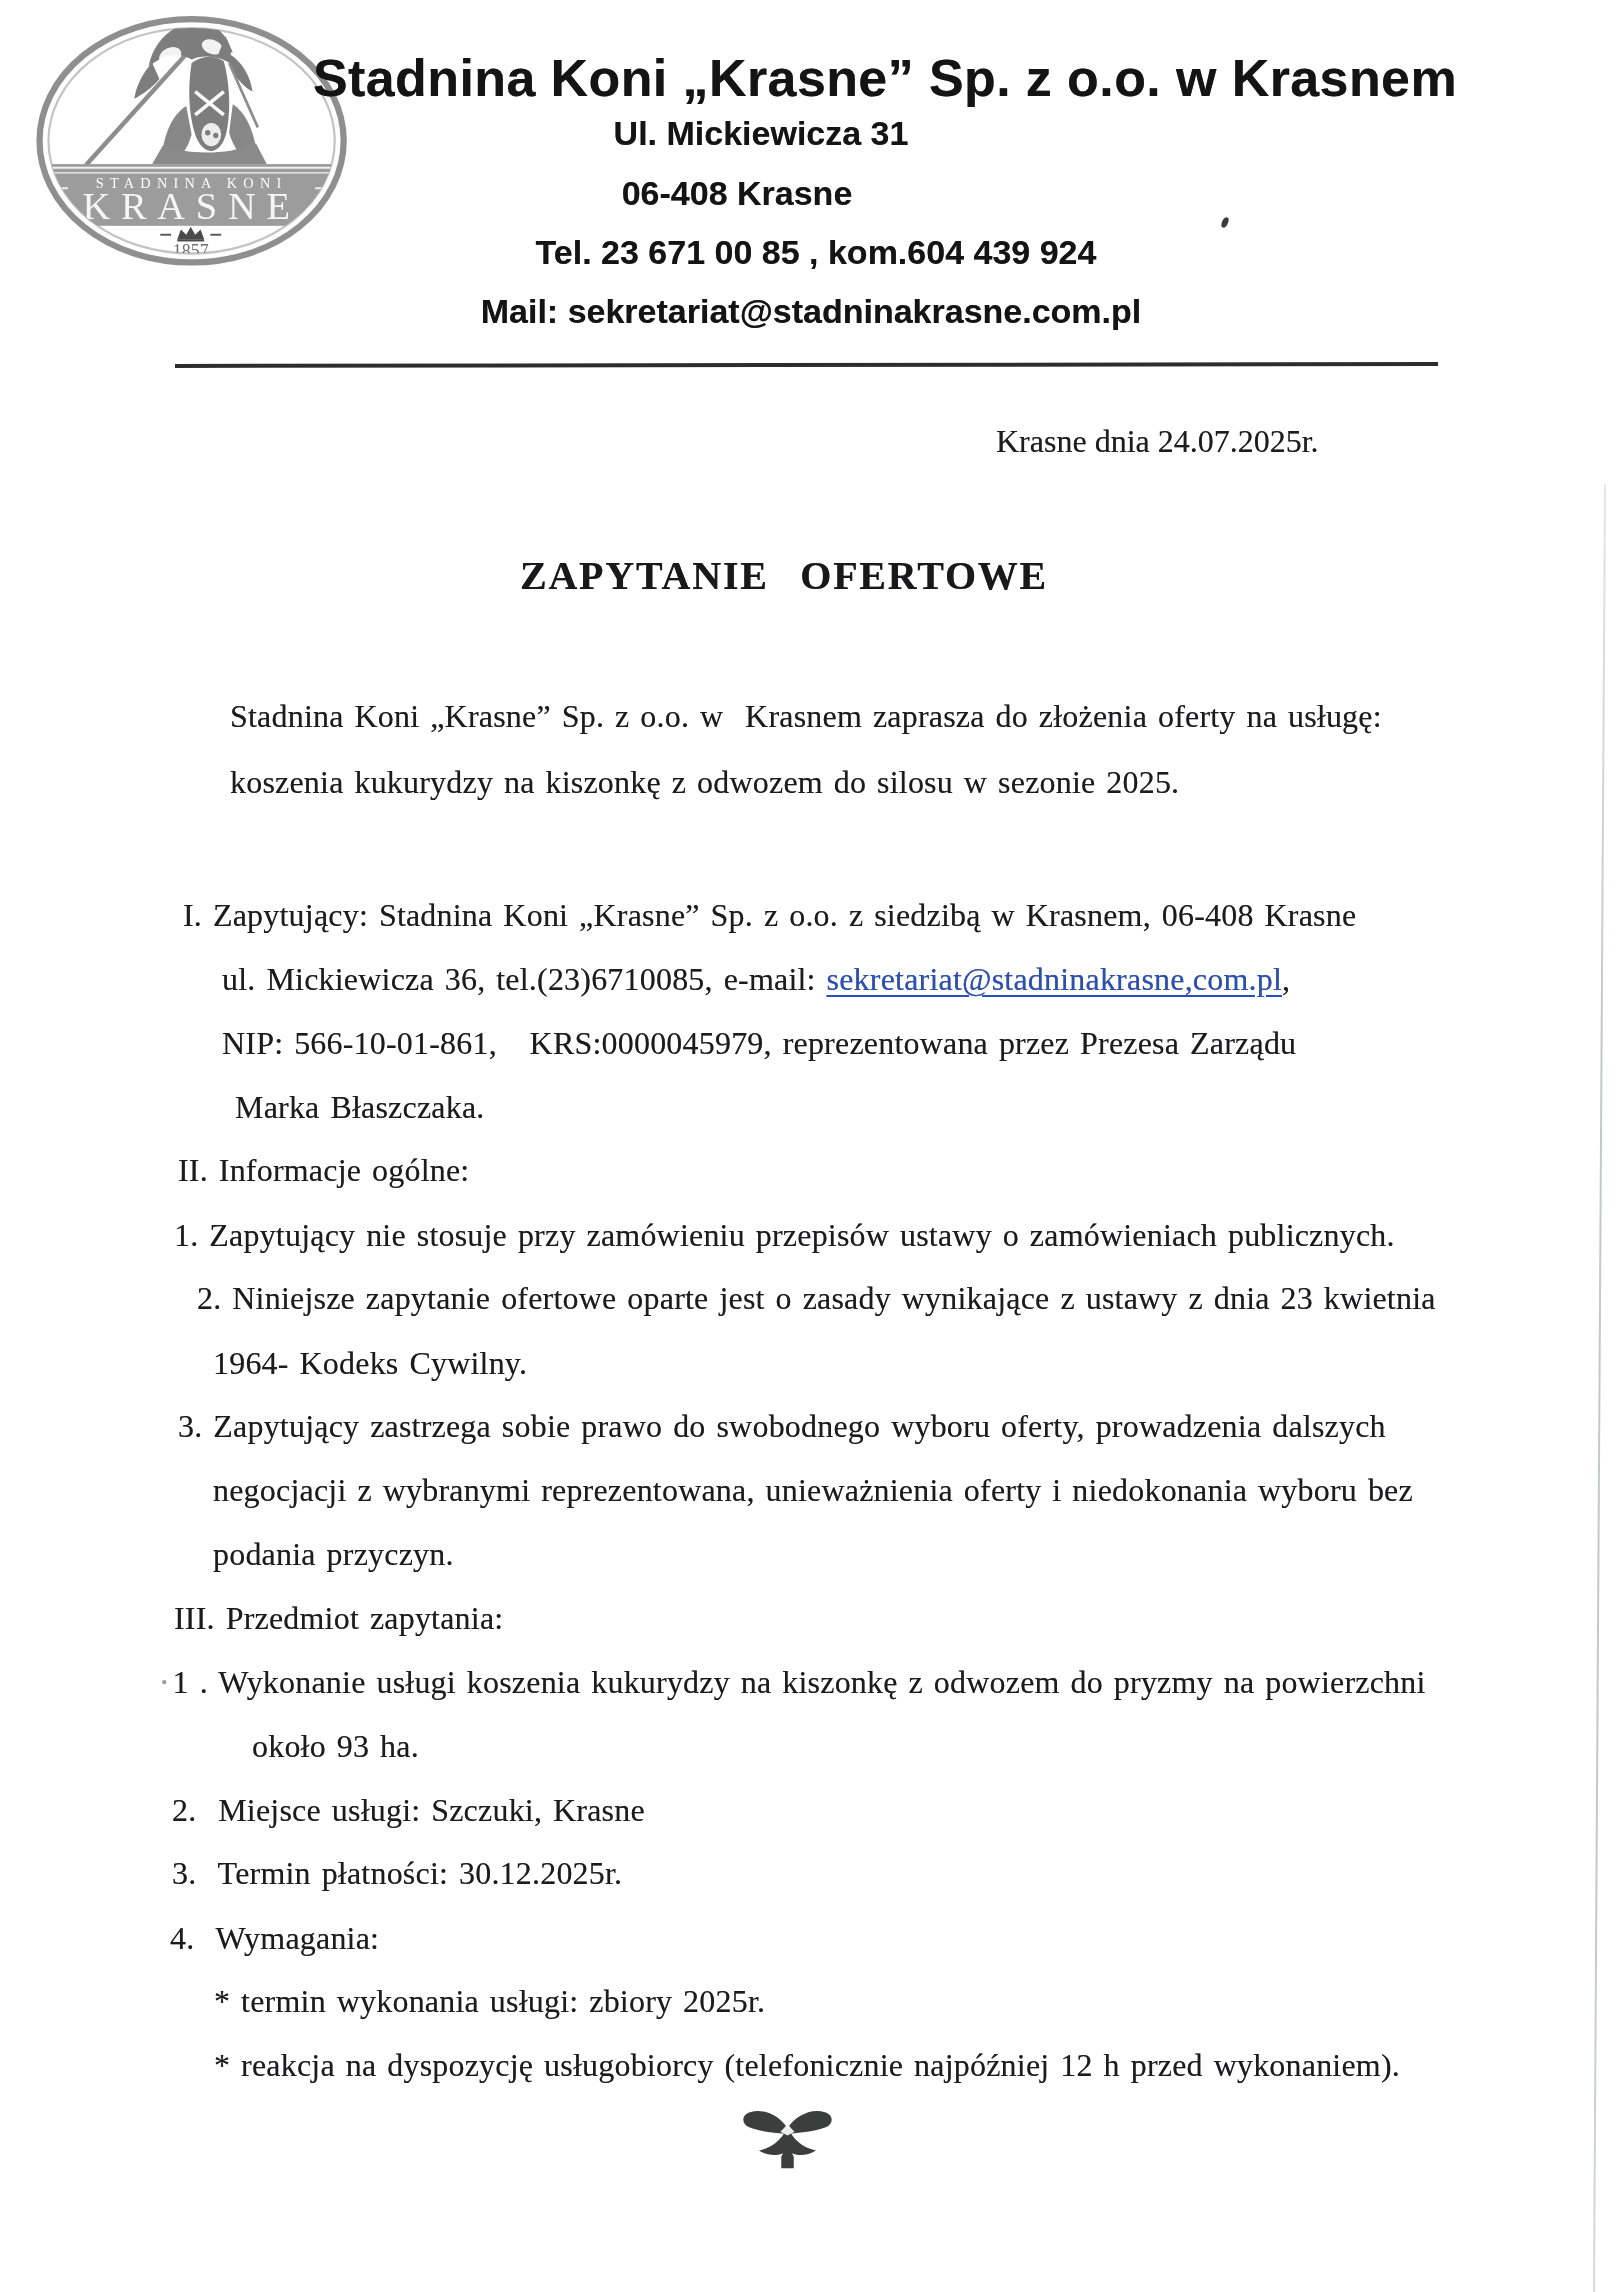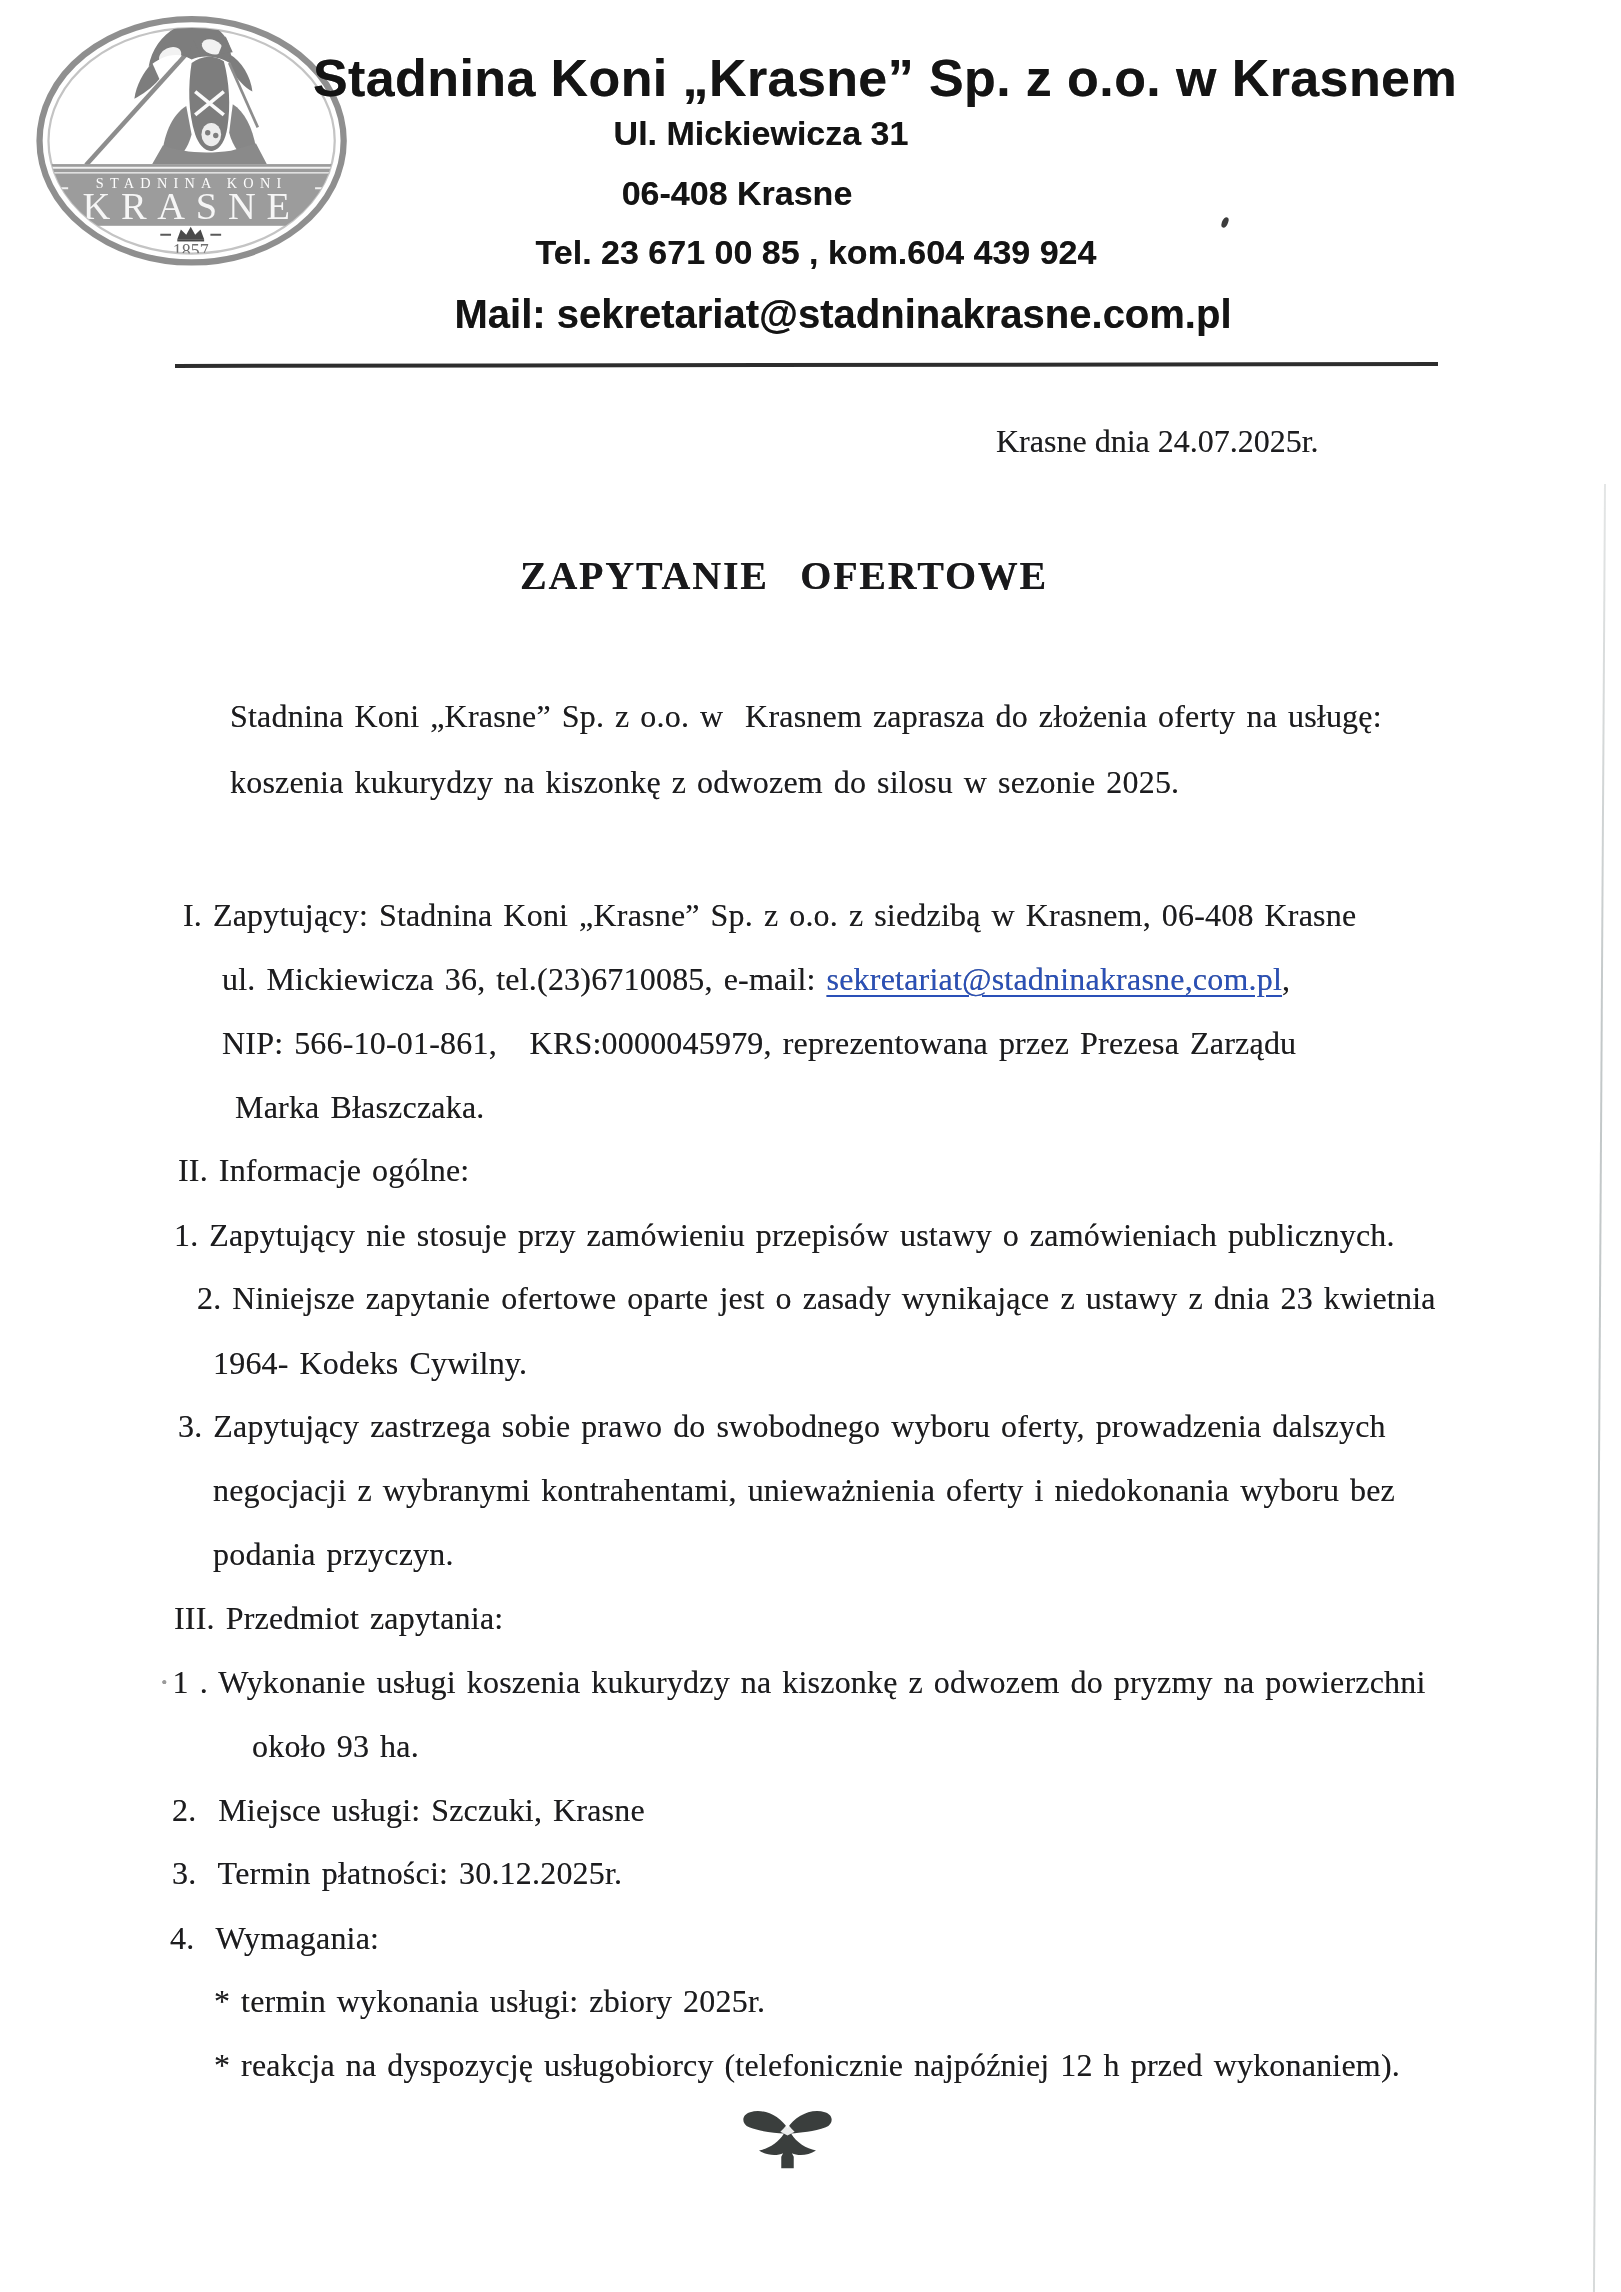--- a/index.html
+++ b/index.html
@@ -15,21 +15,21 @@
   
   .hdr-line{
     position:absolute;transform:translateX(-50%);
     font-family:"Liberation Sans", sans-serif;font-weight:bold;color:#141414;
     white-space:nowrap;text-shadow:0 0 0.4px rgba(0,0,0,.55);
   }
   #hdr1{left:885px;top:48px;font-size:52px;letter-spacing:0.4px;}
   #hdr2{left:761px;top:114px;font-size:34px;}
   #hdr3{left:737px;top:174px;font-size:34px;}
   #hdr4{left:816px;top:233px;font-size:34px;}
-  #hdr5{left:811px;top:292px;font-size:40px;margin-left:32px;}
+  #hdr5{left:811px;top:292px;font-size:34px;}
 
   .rule{
     position:absolute;left:175px;top:363px;width:1263px;height:3.6px;
     background:#2d2d2d;transform:rotate(-0.08deg);
   }
 
   
   .date-line{
     position:absolute;left:996px;top:423px;font-size:32px;white-space:nowrap;
     text-shadow:0 0 0.4px rgba(0,0,0,.5);
@@ -149,21 +149,21 @@
       <div class="bl" style="left: 230px; top: 759px;"><span class="b">koszenia kukurydzy na kiszonkę z odwozem do silosu w sezonie 2025.</span></div>
       <div class="bl" style="left: 183px; top: 892px;"><span class="b">I. Zapytujący:</span><span> Stadnina Koni „Krasne” Sp. z o.o. z siedzibą w Krasnem, 06-408 Krasne</span></div>
       <div class="bl" style="left: 222px; top: 956px;"><span>ul. Mickiewicza 36, tel.(23)6710085, e-mail: </span><span class="lnk">sekretariat@stadninakrasne,com.pl</span><span>,</span></div>
       <div class="bl" style="left: 222px; top: 1020px; text-align: right;"><span>NIP: 566-10-01-861,&nbsp;&nbsp; KRS:0000045979, reprezentowana przez Prezesa Zarządu</span></div>
       <div class="bl" style="left: 235px; top: 1084px;"><span>Marka Błaszczaka.</span></div>
       <div class="bl" style="left: 178px; top: 1147px;"><span class="b">II. Informacje ogólne:</span></div>
       <div class="bl" style="left: 174px; top: 1212px;"><span>1. Zapytujący nie stosuje przy zamówieniu przepisów ustawy o zamówieniach publicznych.</span></div>
       <div class="bl" style="left: 174px; top: 1275px; margin-left: 23px;"><span>2. Niniejsze zapytanie ofertowe oparte jest o zasady wynikające z ustawy z dnia 23 kwietnia</span></div>
       <div class="bl" style="left: 213px; top: 1340px;"><span>1964- Kodeks Cywilny.</span></div>
       <div class="bl" style="left: 178px; top: 1403px;"><span>3. Zapytujący zastrzega sobie prawo do swobodnego wyboru oferty, prowadzenia dalszych</span></div>
-      <div class="bl" style="left: 213px; top: 1467px;"><span>negocjacji z wybranymi kontrahentami, unieważnienia oferty i niedokonania wyboru bez</span></div>
+      <div class="bl" style="left: 213px; top: 1467px;"><span>negocjacji z wybranymi reprezentowana, unieważnienia oferty i niedokonania wyboru bez</span></div>
       <div class="bl" style="left: 213px; top: 1531px;"><span>podania przyczyn.</span></div>
       <div class="bl" style="left: 174px; top: 1595px;"><span class="b">III. Przedmiot zapytania:</span></div>
       <div class="bl" style="left: 159px; top: 1659px;"><span class="faint">·</span><span>1 . Wykonanie usługi koszenia kukurydzy na kiszonkę z odwozem do pryzmy na powierzchni</span></div>
       <div class="bl" style="left: 224px; top: 1723px; margin-left: 28px;"><span>około 93 ha.</span></div>
       <div class="bl" style="left: 172px; top: 1787px;"><span>2.&nbsp; Miejsce usługi: Szczuki, Krasne</span></div>
       <div class="bl" style="left: 172px; top: 1850px;"><span>3.&nbsp; Termin płatności: 30.12.2025r.</span></div>
       <div class="bl" style="left: 170px; top: 1915px;"><span>4.&nbsp; Wymagania:</span></div>
       <div class="bl" style="left: 214px; top: 1978px;"><span>* termin wykonania usługi: zbiory 2025r.</span></div>
       <div class="bl" style="left: 214px; top: 2042px;"><span>* reakcja na dyspozycję usługobiorcy (telefonicznie najpóźniej 12 h przed wykonaniem).</span></div>
     </div>

